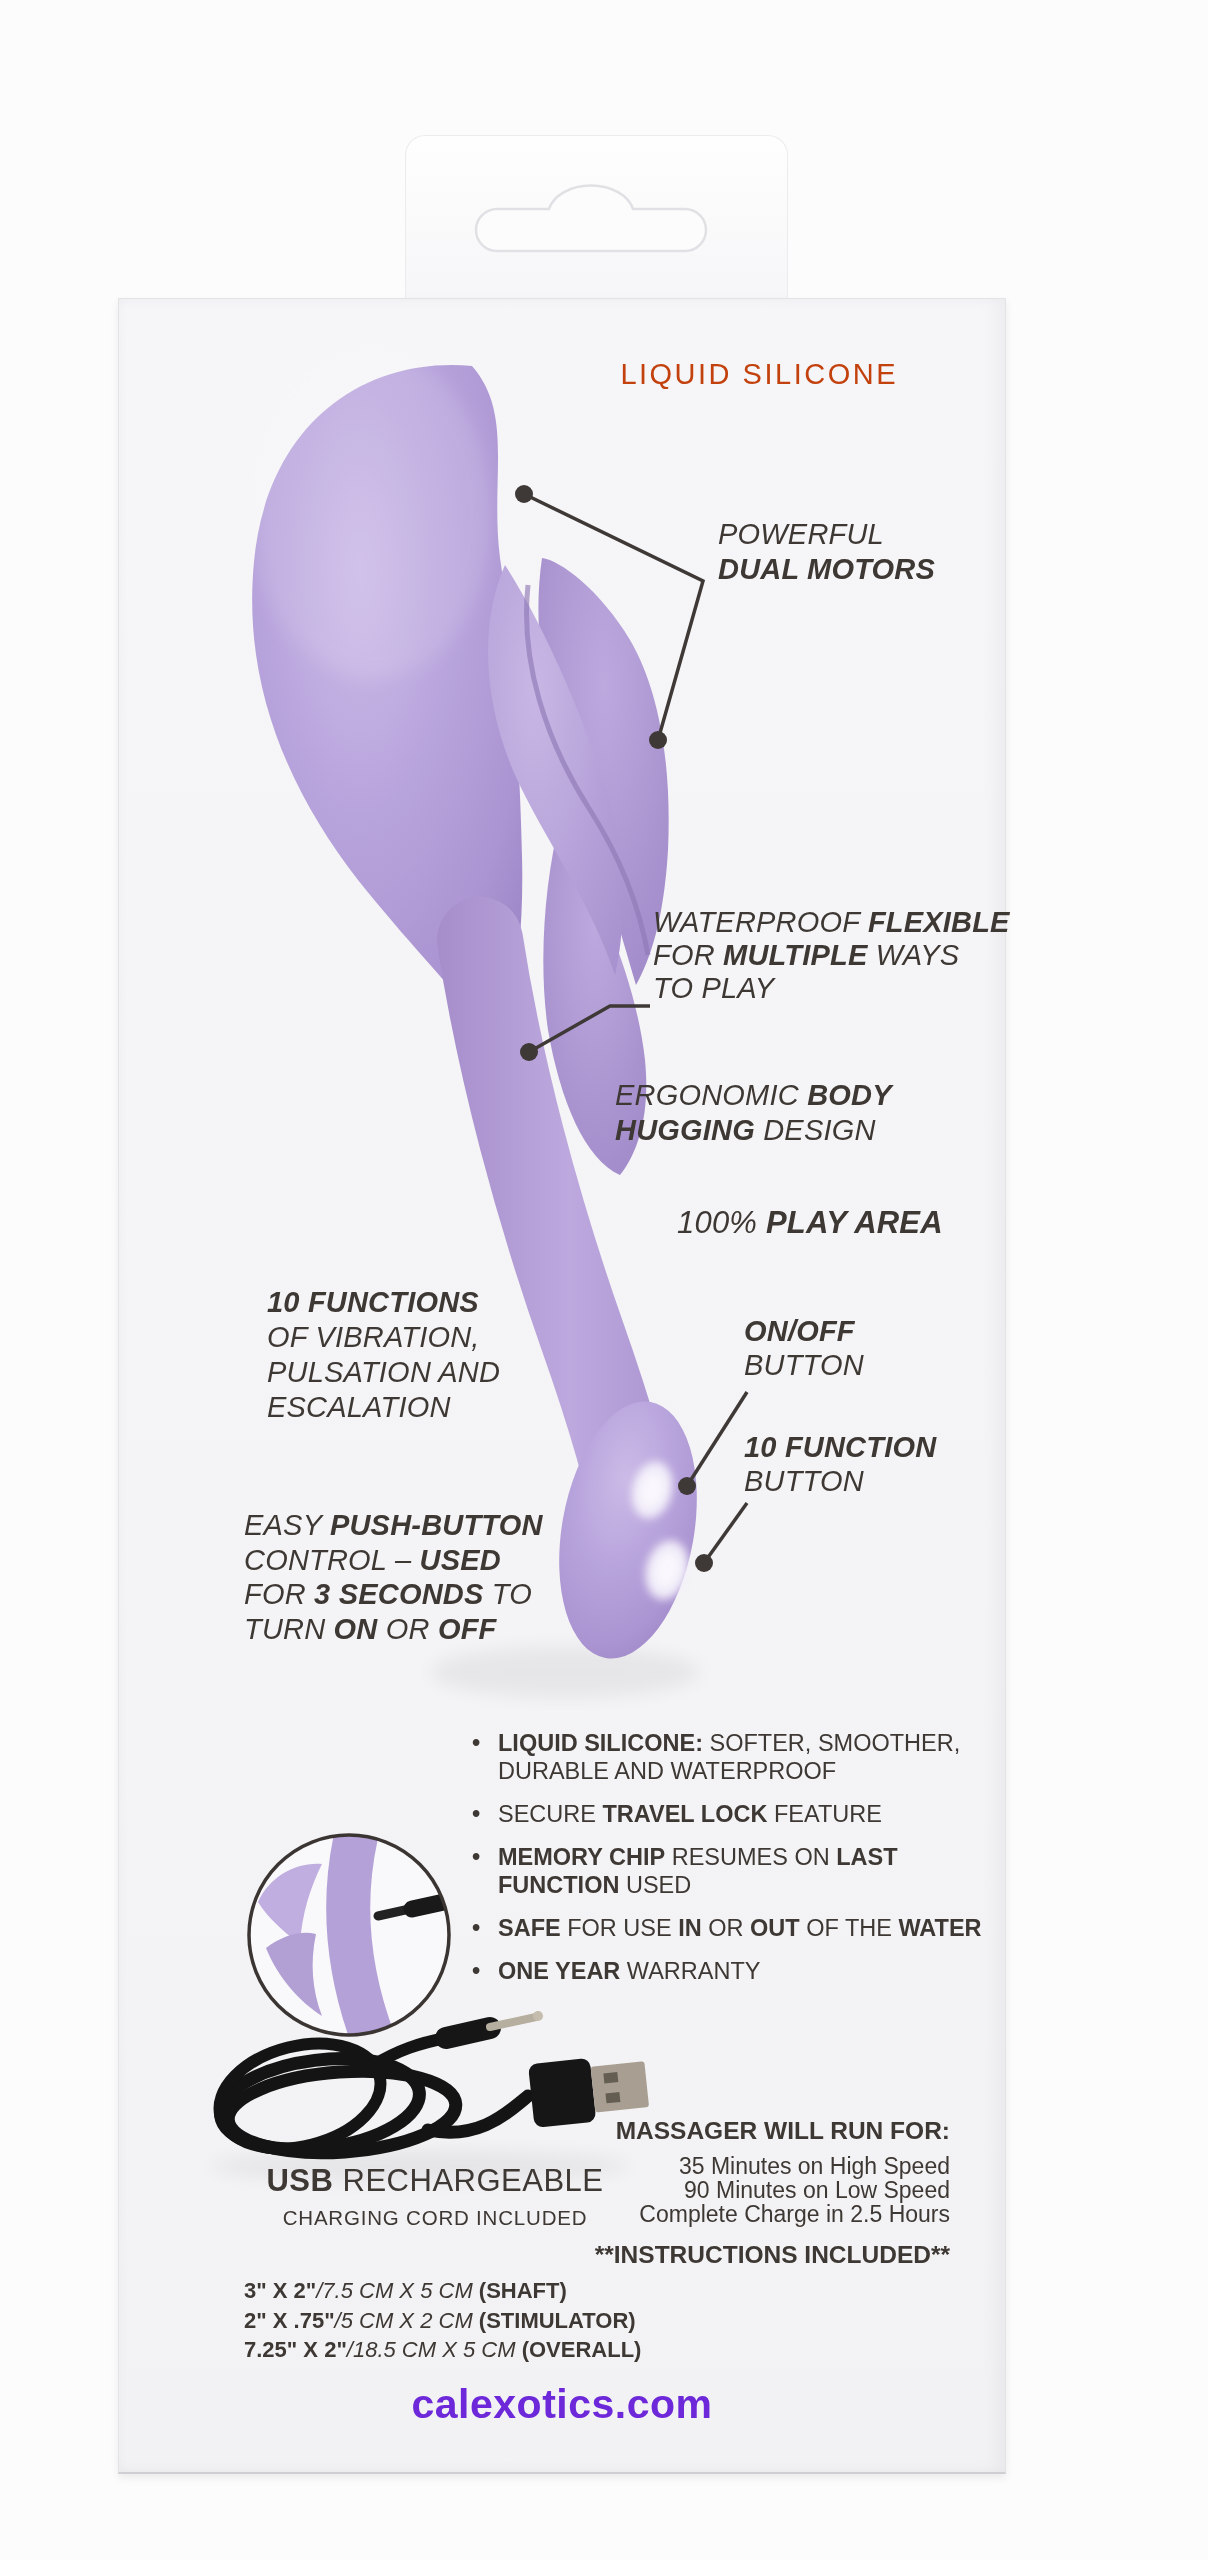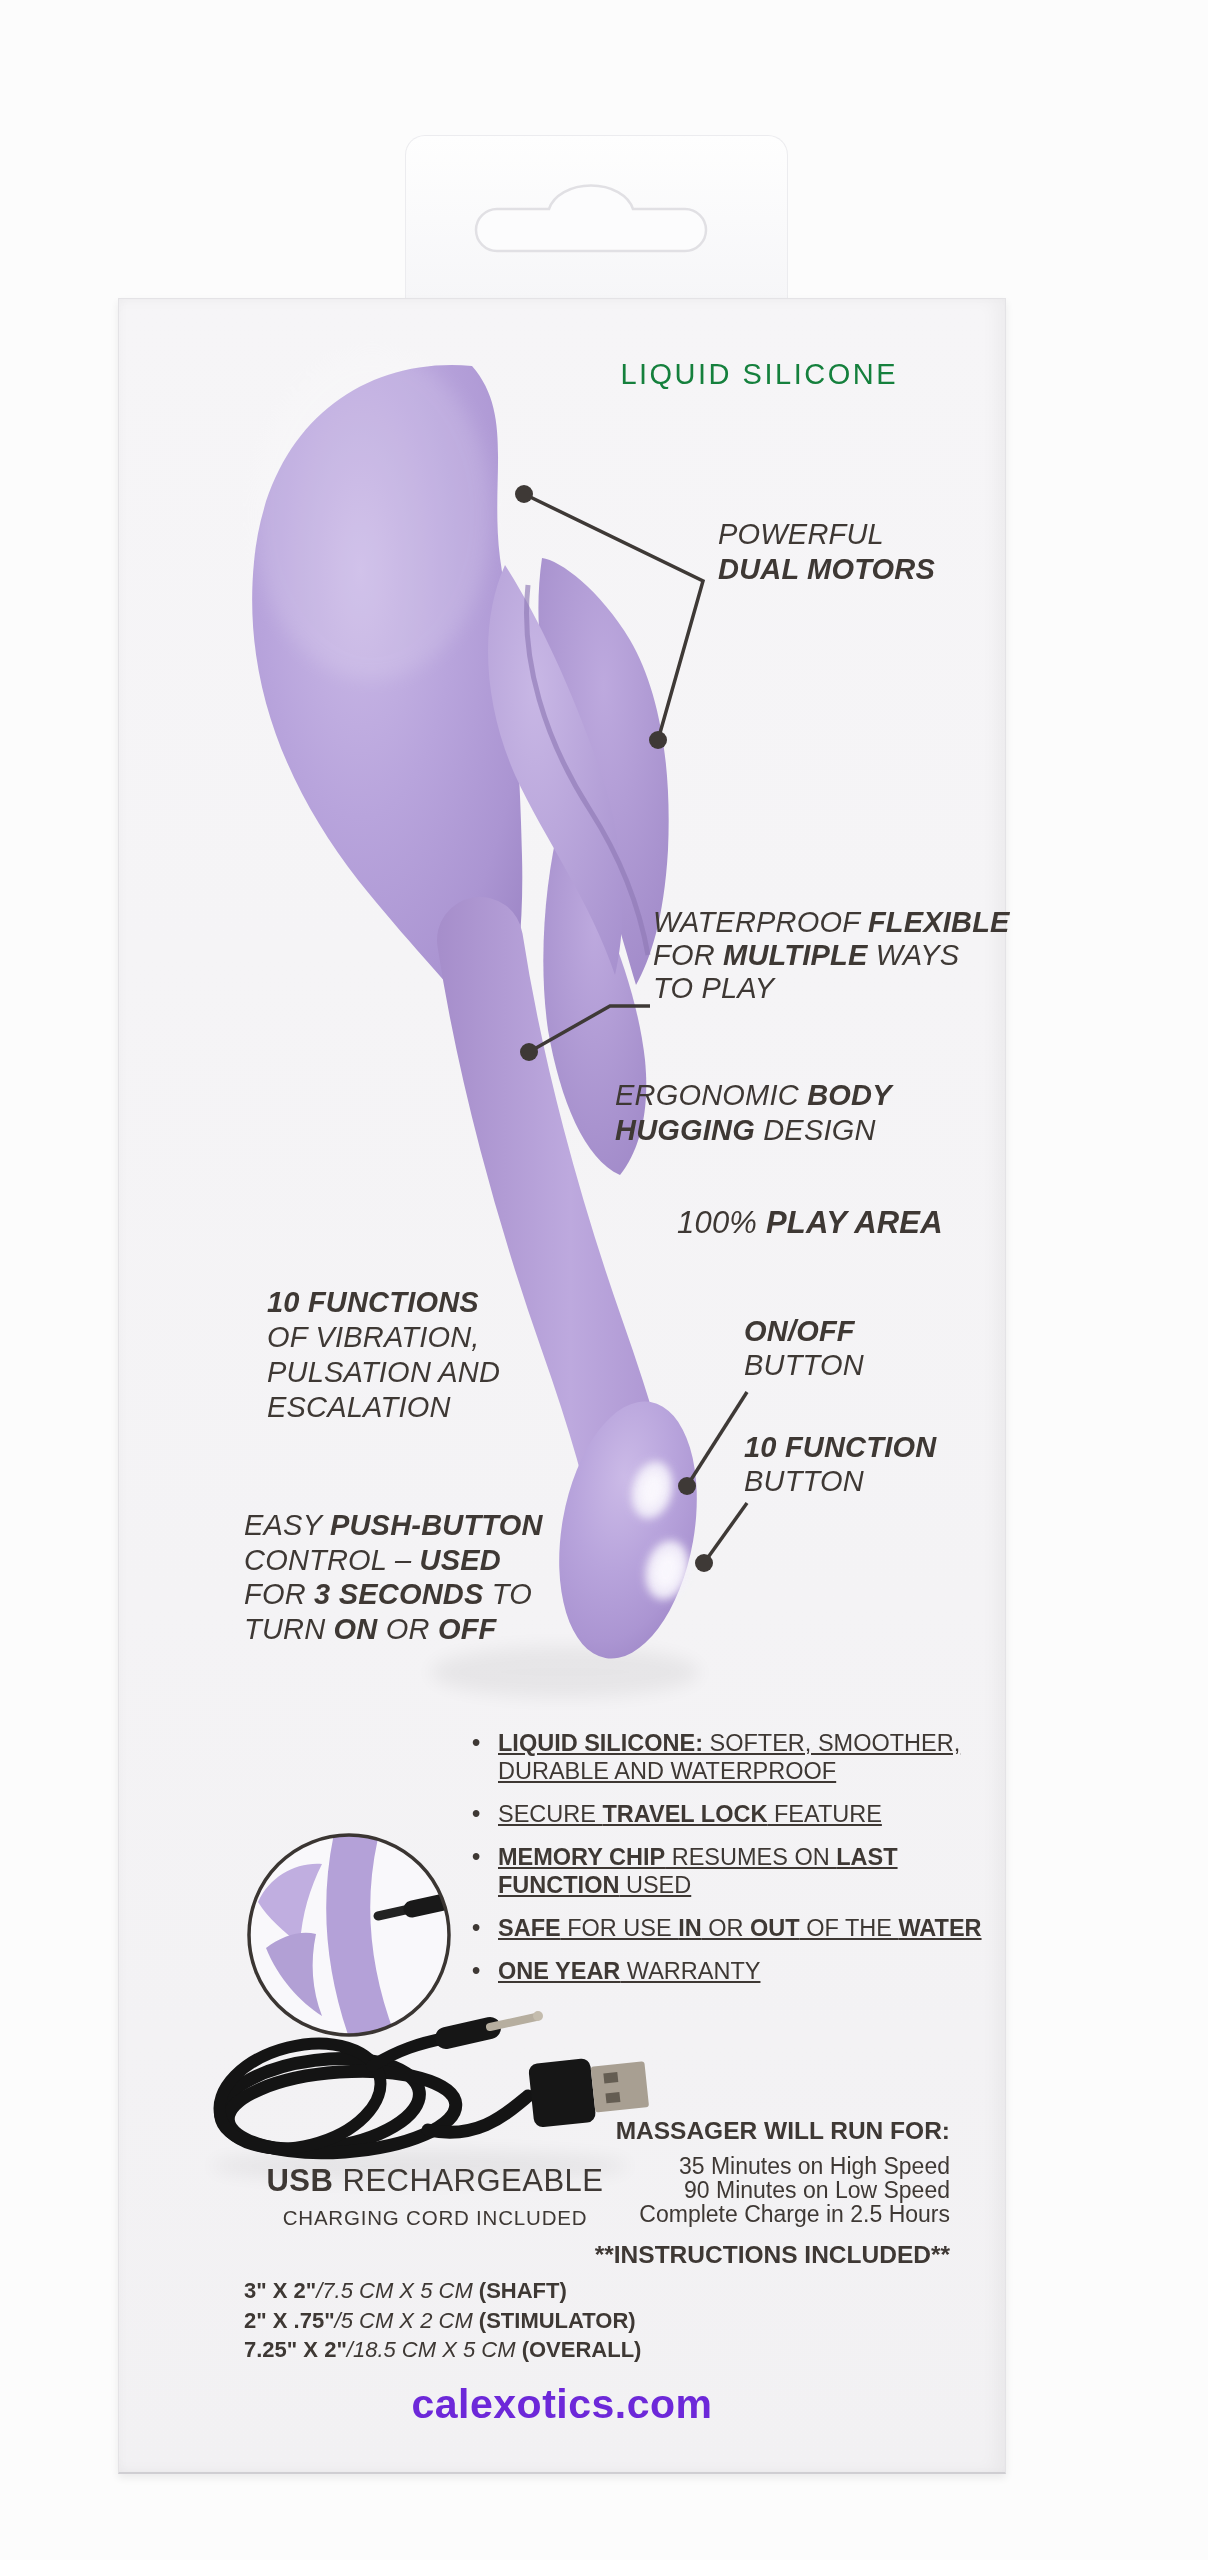--- a/index.html
+++ b/index.html
@@ -23,34 +23,34 @@
     background:linear-gradient(180deg,#f6f5f7 0%,#f4f3f5 60%,#f2f1f3 100%);
     border:1px solid #e4e3e6;border-bottom:2px solid #cfced2;
     box-shadow:0 4px 8px rgba(0,0,0,.07), inset -10px 0 16px rgba(0,0,0,.035), inset 3px 0 8px rgba(0,0,0,.02);
     box-sizing:border-box;
   }
   svg.layer{left:0;top:0;}
   
   .b{font-weight:bold;}
   .i{font-style:italic;}
   .ln{white-space:nowrap;}
-  .title-block{left:430px;top:358px;width:468px;text-align:right;color:#15803d;}
+  .title-block{left:430px;top:358px;width:468px;text-align:right;color:#c2410c;}
   .title-sub{font-size:29px;letter-spacing:2.5px;}
   .title-main{font-size:48px;letter-spacing:1.5px;margin-top:8px;}
   .callout{font-size:29px;line-height:35px;letter-spacing:.2px;font-style:italic;}
   .co-motors{left:718px;top:517px;}
   .co-flex{left:653px;top:906px;line-height:33px;}
   .co-ergo{left:615px;top:1078px;}
   .co-play{left:677px;top:1205px;font-size:31px;}
   .co-funcs{left:267px;top:1285px;}
   .co-onoff{left:744px;top:1314px;line-height:34px;}
   .co-fnbtn{left:744px;top:1430px;line-height:34px;}
   .co-push{left:244px;top:1508px;line-height:34.5px;}
   .features{left:472px;top:1729px;font-size:23.5px;line-height:28px;}
-  .feat{margin-bottom:15px;text-decoration:underline;}
+  .feat{margin-bottom:15px;}
   .feat .ln{padding-left:26px;position:relative;}
   .feat .ln:first-child:before{content:"\2022";position:absolute;left:0;font-weight:bold;}
   .usb-block{left:240px;top:2163px;width:390px;text-align:center;}
   .usb-line1{font-size:31px;letter-spacing:.5px;}
   .usb-line2{font-size:20.5px;letter-spacing:.8px;margin-top:7px;}
   .runfor{left:560px;top:2117px;width:390px;text-align:right;}
   .runfor-head{font-size:24.5px;font-weight:bold;margin-bottom:9px;}
   .runfor-lines{font-size:23px;line-height:24px;}
   .runfor-note{font-size:24.5px;font-weight:bold;margin-top:15px;}
   .dims{left:244px;top:2276px;font-size:22px;line-height:29.5px;}

